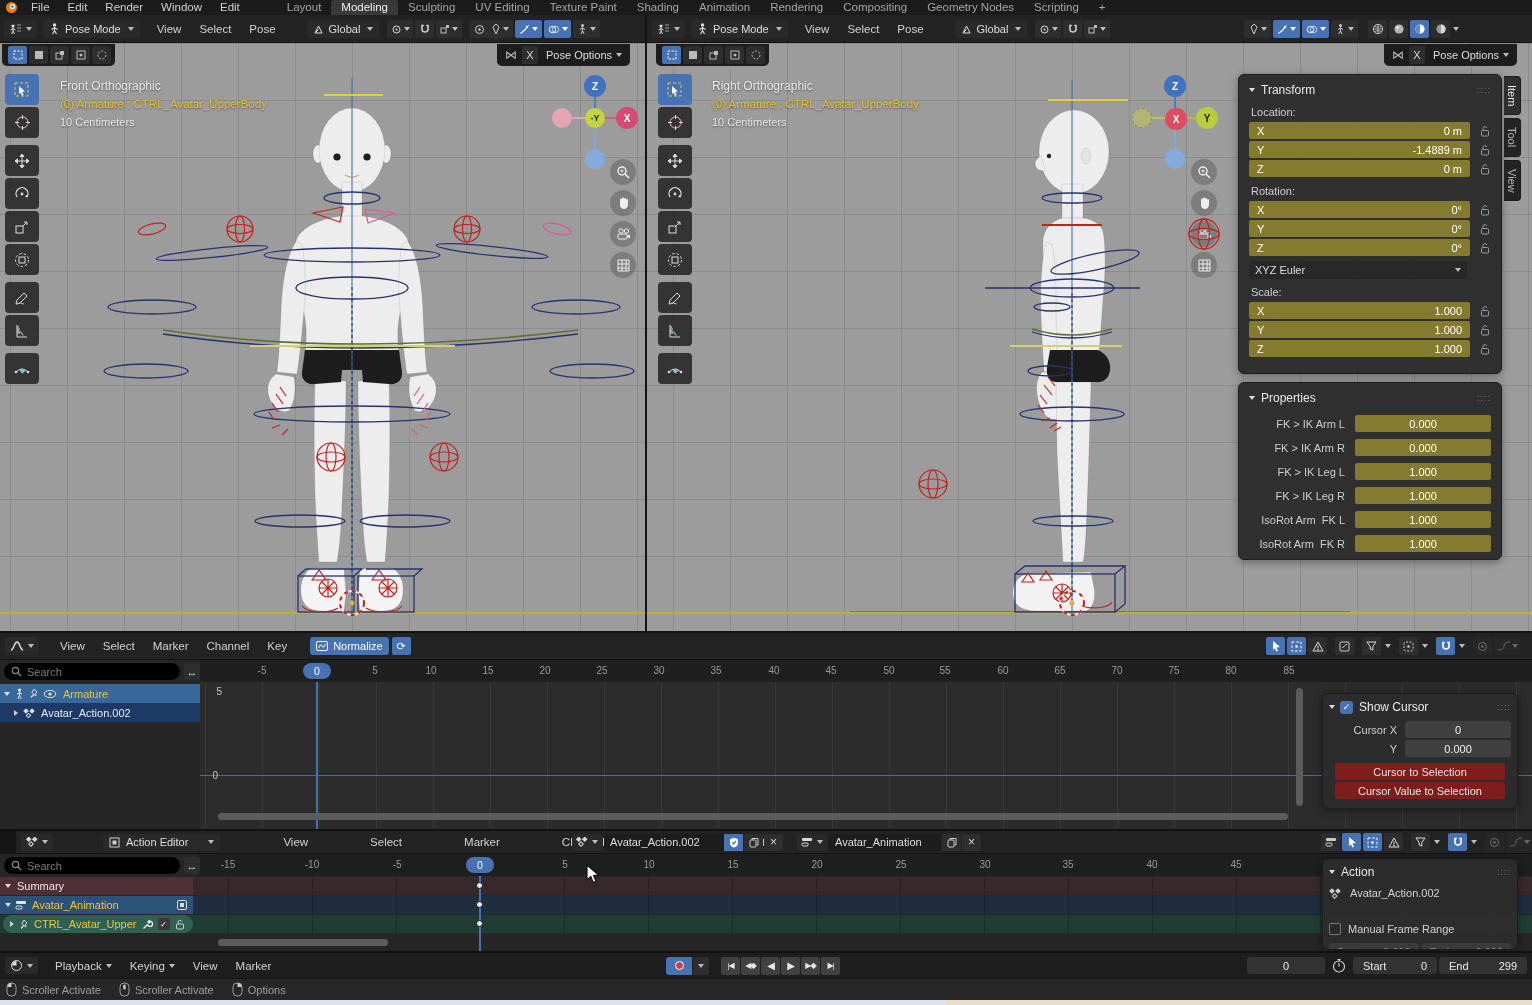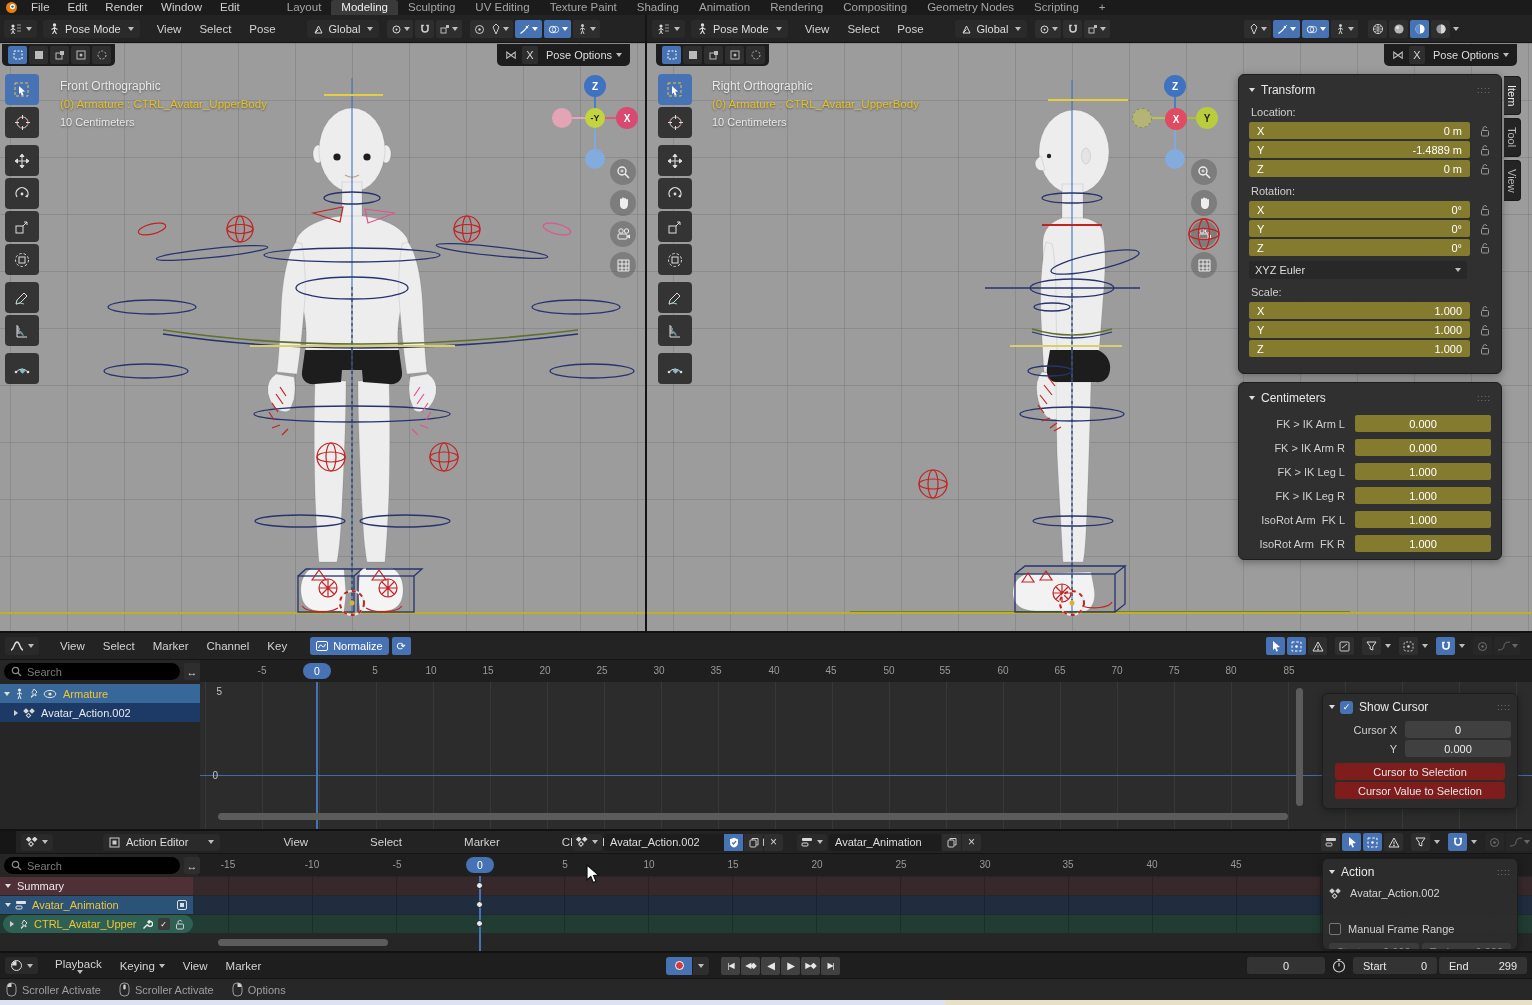--- a/index.html
+++ b/index.html
@@ -878,21 +878,21 @@
             <rect x="1.5" y="5.5" width="7" height="5.5" rx="1" fill="none" stroke="#9a9a9a"></rect>
             <path d="M3 5.5V3.6a2 2 0 0 1 3.9-.6" fill="none" stroke="#9a9a9a"></path>
           </svg>
         </span>
       </div>
   </div>
 
   <div class="abs panel" style="left:1238px;top:382px;width:264px;height:178px;z-index:5;padding:6px 10px;">
     <div class="flex" style="height:18px;">
       <span class="tdown"></span>
-      <span class="ptitle" style="margin-left:6px;">Centimeters</span>
+      <span class="ptitle" style="margin-left:6px;">Properties</span>
       <span class="dots" style="margin-left:auto;">::::</span>
     </div>
     <div class="flex" style="margin-top:8px;">
         <span class="plabel">FK &gt; IK Arm L</span>
         <div class="pfield">
           <span>0.000</span>
         </div>
       </div>
     <div class="flex" style="margin-top:7px;">
         <span class="plabel">FK &gt; IK Arm R</span>
@@ -1343,21 +1343,21 @@
 
   <div class="abs" style="left:0;top:951px;width:1532px;height:2px;background:#111;"></div>
   <div class="abs flex" style="left:0;top:953px;width:1532px;height:25px;background:#1e1e1e;">
     <span class="pill" style="margin-left:5px;padding:0 5px;height:17px;">
       <svg width="13" height="13">
           <circle cx="6.5" cy="6.5" r="5" fill="none" stroke="#ddd"></circle>
           <path d="M6.5 6.5 6.5 2 A4.5 4.5 0 0 0 2 6.5Z" fill="#ddd"></path>
         </svg>
       <span class="td"></span>
     </span>
-    <span class="hmenu flex" style="margin-left:8px;flex-direction:column;">
+    <span class="hmenu flex" style="margin-left:8px;">
         <span>Playback</span>
         <span class="td"></span>
       </span>
     <span class="hmenu flex">
         <span>Keying</span>
         <span class="td"></span>
       </span>
     <span class="hmenu">View</span>
     <span class="hmenu">Marker</span>
     <div class="flex" style="position:absolute;left:666px;">

